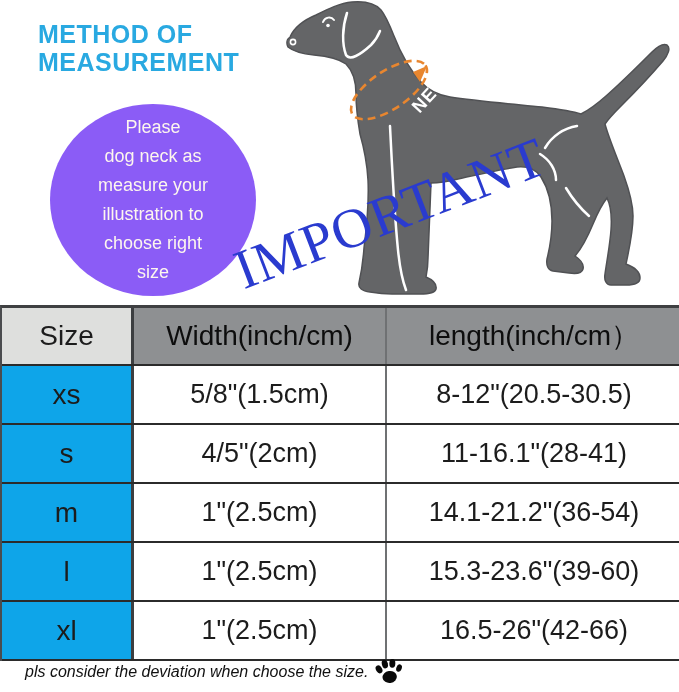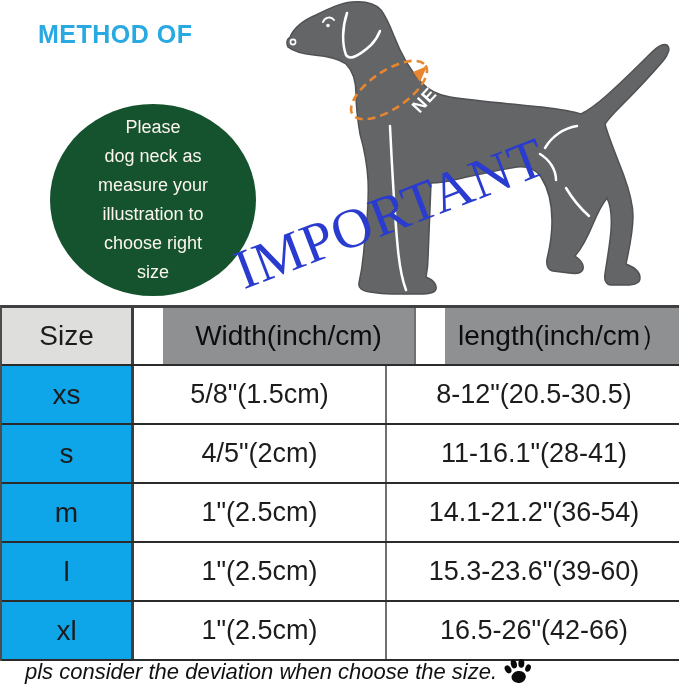--- a/index.html
+++ b/index.html
@@ -9,21 +9,21 @@
   }
   
   .title{
     position:absolute;left:38px;top:20px;
     color:#29a9e1;font-weight:bold;font-size:25px;line-height:1.12;
     letter-spacing:.5px;
   }
   
   .circle-note{
     position:absolute;left:50px;top:104px;width:206px;height:192px;
-    background:#14532d;border-radius:50%;
+    background:#8b5cf6;border-radius:50%;
     display:flex;flex-direction:column;justify-content:center;align-items:center;
     text-align:center;color:#fdf6ee;font-size:18px;line-height:29px;
   }
   
   .dog-wrap{position:absolute;left:280px;top:0;width:399px;height:300px;}
   
   .watermark{
     position:absolute;left:200px;top:120px;width:380px;height:186px;
     display:flex;align-items:center;justify-content:center;pointer-events:none;
   }
@@ -40,37 +40,38 @@
   }
   .t-row{display:flex;height:57px;border-bottom:2px solid #2b2b2b;}
   .t-row.header{height:56px;}
   .t-cell{
     display:flex;align-items:center;justify-content:center;
     font-size:27px;color:#1c1c1c;background:#ffffff;
   }
   .c-size{width:129px;background:#0ea5e9;border-right:3px solid #3c3e40;font-size:28px;}
   .c-width{width:251px;border-right:2px solid #6f7173;}
   .c-length{flex:1;}
-  .header .c-width,.header .c-length{background:#8e9092;color:#0d0d0d;font-size:28px;margin-left:29px;}
+  .header .c-width,.header .c-length{background:#8e9092;color:#0d0d0d;font-size:28px;}
   .header .c-size{background:#dedfdd;}
   
   .footer{
     position:absolute;left:25px;top:655px;display:flex;align-items:center;gap:4px;
   }
   .footer .note{
-    font-style:italic;font-size:22px;color:#111111;letter-spacing:0;
+    font-style:italic;font-size:16px;color:#111111;letter-spacing:0;
   }
 </style>
 </head>
 <body>
 
 <div id="canvas">
 
   <div class="title">
     <div>METHOD OF</div>
+    <div>MEASUREMENT</div>
   </div>
 
   <div class="dog-wrap">
     <svg width="399" height="300" viewBox="0 0 399 300">
 
       <path fill="#646567" stroke="#505154" stroke-width="1.5" d="
         M 10 37
         C 14 28 24 20 36 15
         C 48 9 60 3 72 2
         C 84 1 95 3 101 10

